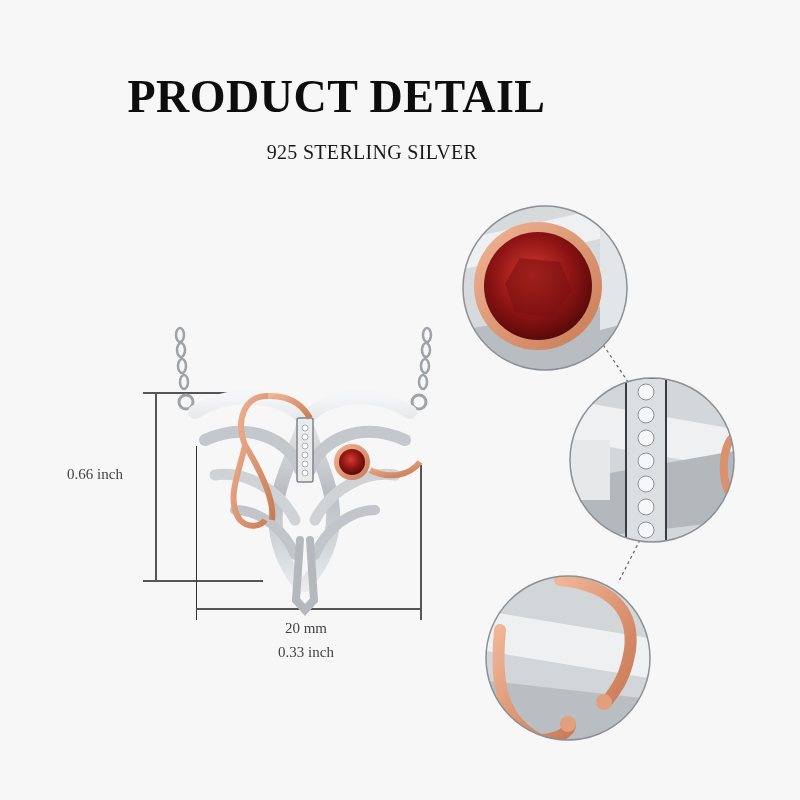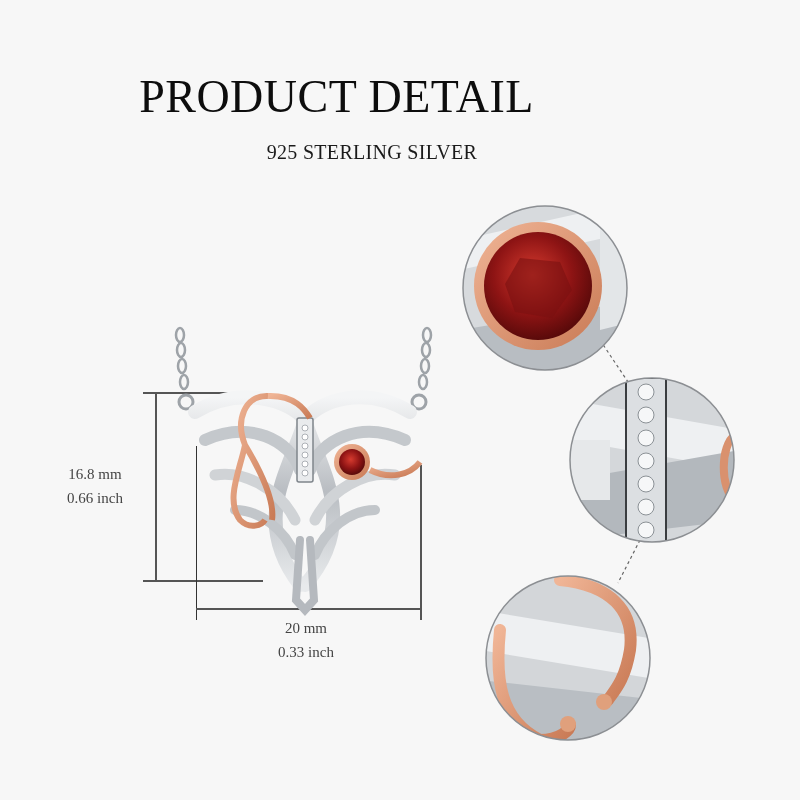--- a/index.html
+++ b/index.html
@@ -1,34 +1,33 @@
 <!DOCTYPE html>
 <html><head>
 <meta charset="utf-8">
 <style>
   html,body{margin:0;padding:0;}
   body{width:800px;height:800px;background:#f7f7f7;position:relative;overflow:hidden;font-family:"Liberation Serif","DejaVu Serif",serif;}
-  .title{position:absolute;top:70px;left:0;width:673px;text-align:center;font-size:46px;font-weight:normal;color:#0d0d0d;letter-spacing:0.5px;}
+  .title{position:absolute;top:70px;left:0;width:673px;text-align:center;font-size:46px;font-weight:bold;color:#0d0d0d;letter-spacing:0.5px;}
   .subtitle{position:absolute;top:141px;left:0;width:744px;text-align:center;font-size:20px;color:#1a1a1a;letter-spacing:0.3px;}
   .dim-text{position:absolute;font-size:15px;color:#444;text-align:center;line-height:24px;}
   .line{position:absolute;background:#555;}
   .thin{background:#333;}
   svg{position:absolute;left:0;top:0;}
 </style>
 </head>
 <body>
 
 <div class="title">PRODUCT DETAIL</div>
 <div class="subtitle">925 STERLING SILVER</div>
 
 <div class="line" style="left:143px;top:392px;width:120px;height:2px;"></div>
 <div class="line" style="left:155px;top:392px;width:2px;height:190px;"></div>
 <div class="line" style="left:143px;top:580px;width:120px;height:2px;"></div>
 <div class="dim-text" style="left:40px;top:462px;width:110px;">
-  <div>16.8 mm</div>
   <div>0.66 inch</div>
 </div>
 
 <div class="line thin" style="left:196px;top:446px;width:1px;height:174px;"></div>
 <div class="line" style="left:420px;top:465px;width:2px;height:155px;"></div>
 <div class="line" style="left:196px;top:608px;width:225px;height:2px;"></div>
 <div class="dim-text" style="left:246px;top:616px;width:120px;">
   <div>20 mm</div>
   <div>0.33 inch</div>
 </div>

